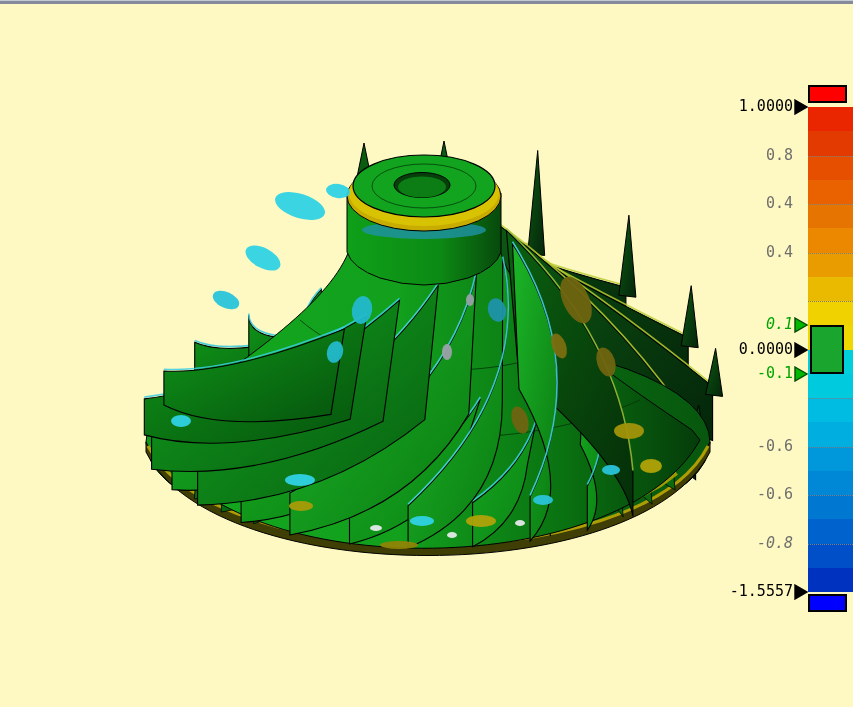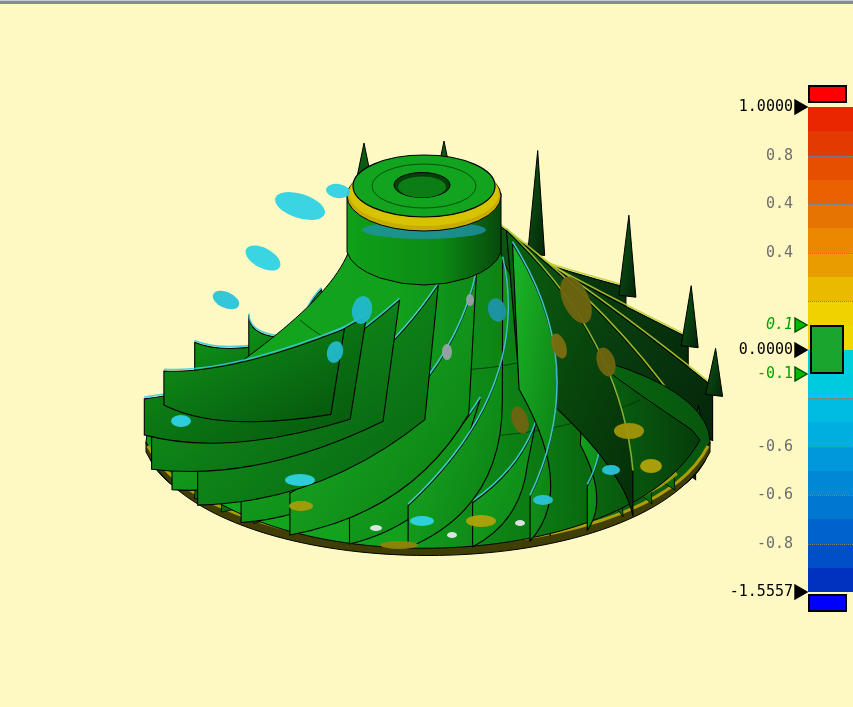--- a/index.html
+++ b/index.html
@@ -275,20 +275,20 @@
         <span class="ticklabel" style="top: 341px; color: rgb(0, 0, 0);">0.0000</span>
         <svg class="tickmarker" viewBox="0 0 14 16" style="top: 342px;">
           <polygon points="1,1 13,8 1,15" fill="#000" stroke="#000" stroke-width="1.4"></polygon>
         </svg>
         <span class="ticklabel" style="top: 365px; color: rgb(0, 164, 0);">-0.1</span>
         <svg class="tickmarker" viewBox="0 0 14 16" style="top: 366px;">
           <polygon points="1,1 13,8 1,15" fill="#00b800" stroke="#004c00" stroke-width="1.4"></polygon>
         </svg>
         <span class="ticklabel" style="top: 438px; color: rgb(110, 110, 110);">-0.6</span>
         <span class="ticklabel" style="top: 486px; color: rgb(110, 110, 110);">-0.6</span>
-        <span class="ticklabel" style="top: 535px; color: rgb(110, 110, 110);">-0.8</span>
+        <span class="ticklabel" style="top: 535px; color: rgb(110, 110, 110); font-style: italic;">-0.8</span>
         <span class="ticklabel" style="top: 583px; color: rgb(0, 0, 0);">-1.5557</span>
         <svg class="tickmarker" viewBox="0 0 14 16" style="top: 584px;">
           <polygon points="1,1 13,8 1,15" fill="#000" stroke="#000" stroke-width="1.4"></polygon>
         </svg>
       </div>
   </div>
 </div>
 
 </body></html>

